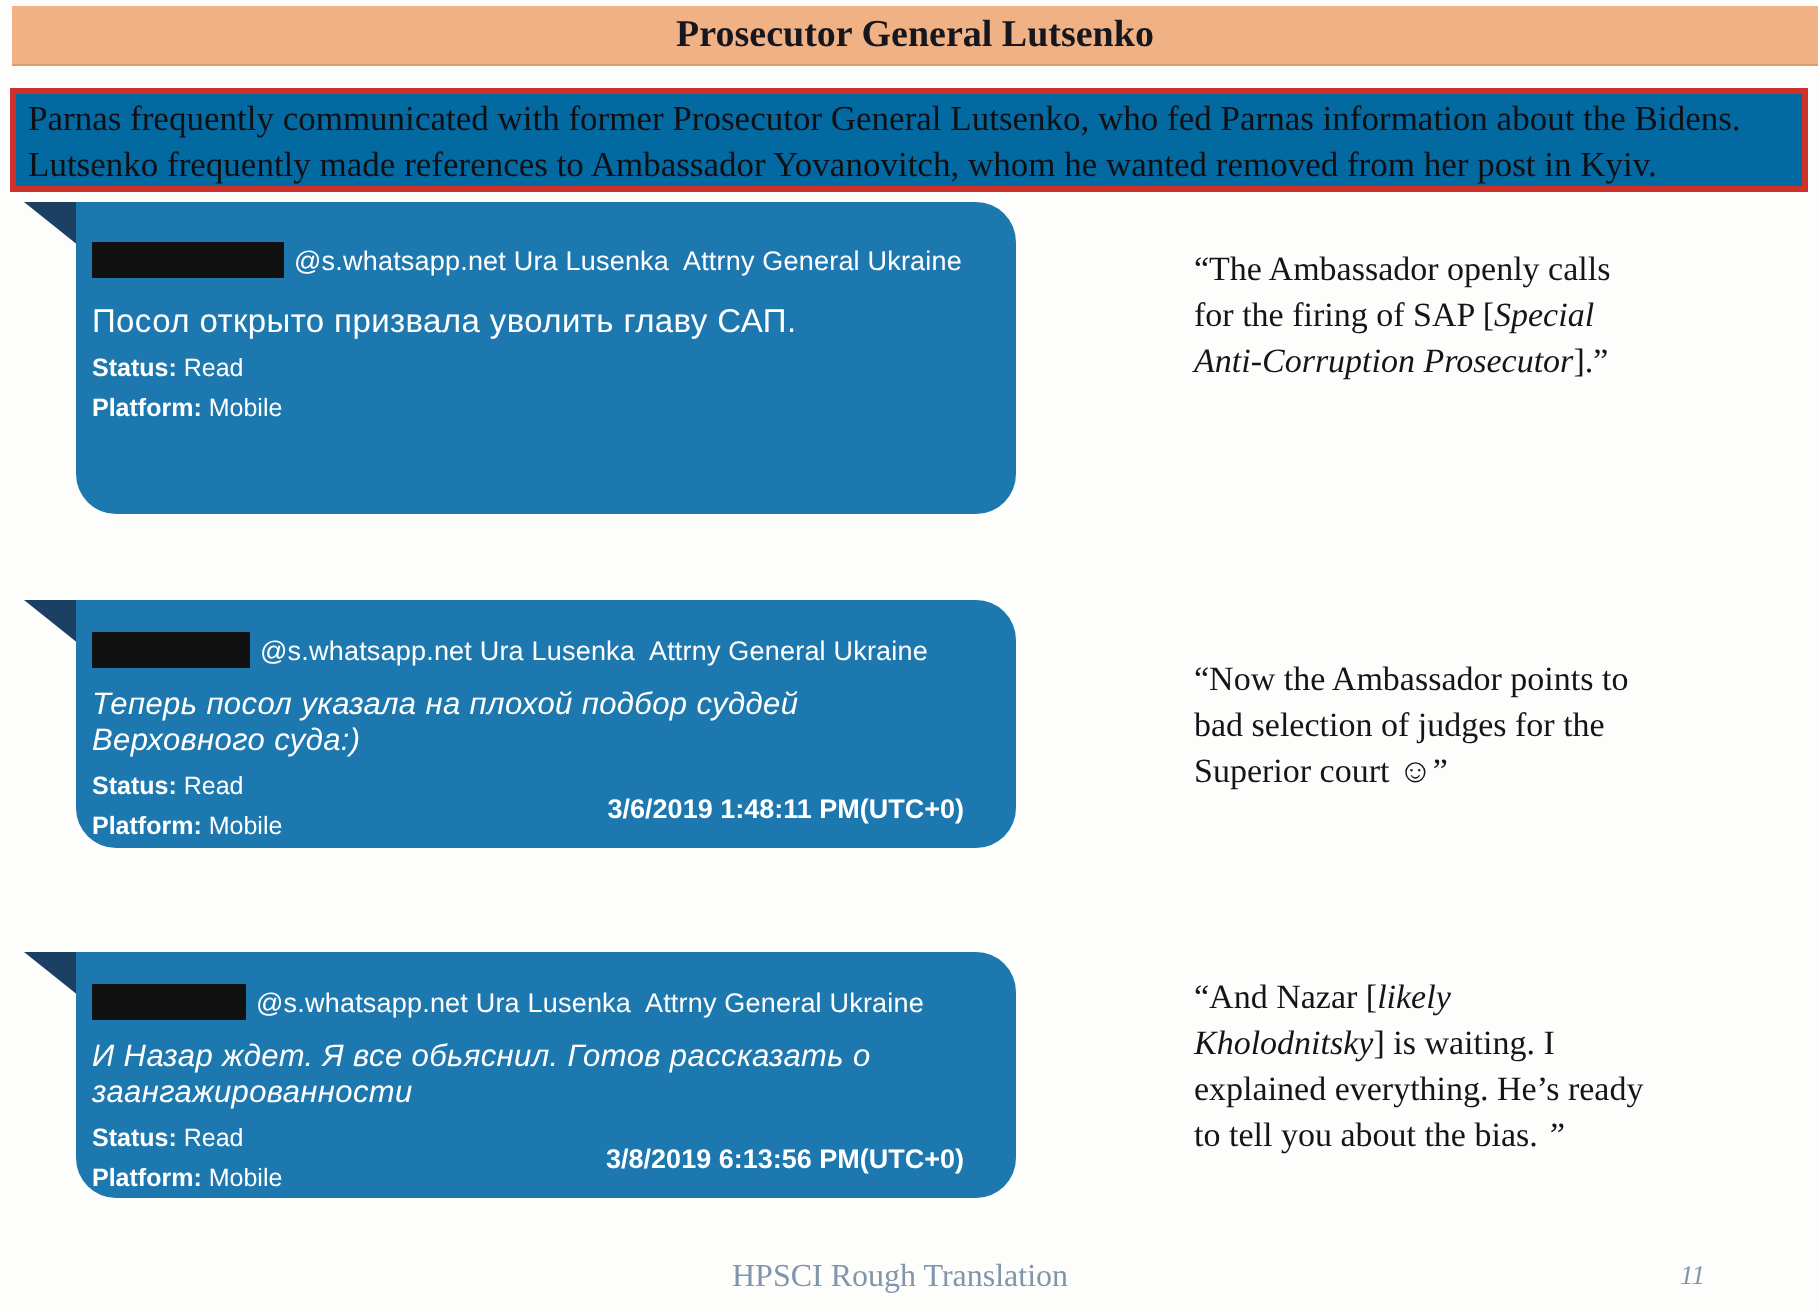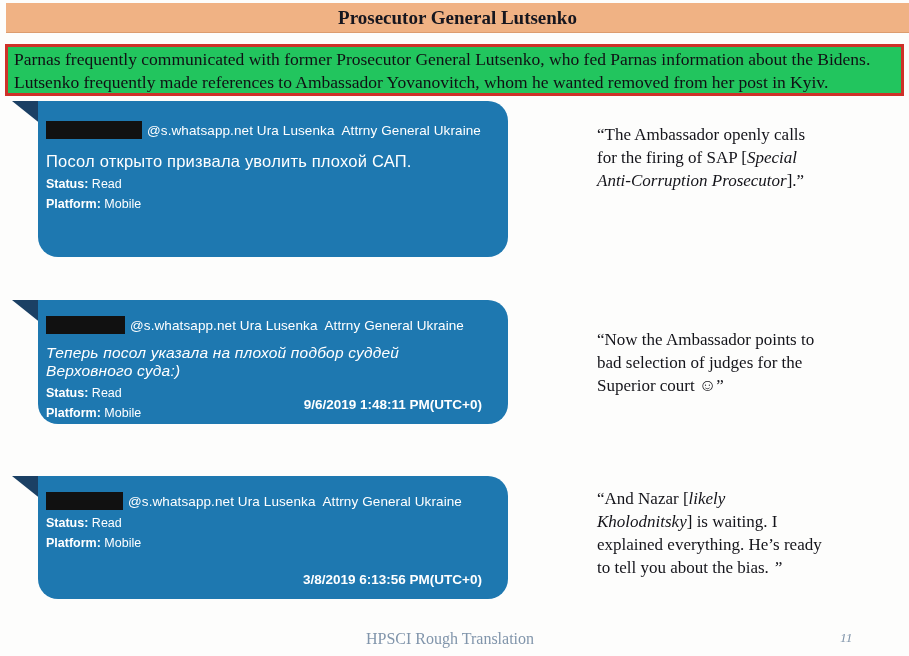--- a/index.html
+++ b/index.html
@@ -16,21 +16,21 @@
     border-bottom:1px solid #dc9c6e;
     text-align:center; line-height:29px;
     font-size:19px; font-weight:bold; color:#16161f;
     font-family:"Liberation Serif", serif;
   }
 
   
   .intro-box {
     position:absolute; left:5px; top:44px; width:899px; height:52px;
     border:3px solid var(--summary-border-red,#CE3129);
-    background:#22c55e;
+    background:#0369a1;
     padding:1px 6px 0 6px;
   }
   .intro-box p {
     font-size:17.5px; line-height:23px; color:#101014;
     white-space:pre-line;
   }
 
   
   .bubble { position:absolute; left:12px; width:496px; }
   .b1 { top:101px; height:156px; }
@@ -102,47 +102,48 @@
 Lutsenko frequently made references to Ambassador Yovanovitch, whom he wanted removed from her post in Kyiv.</p>
   </div>
 
   <div class="bubble b1">
     <div class="tail"></div>
     <div class="body">
       <div class="hdr-row">
         <span class="redaction"></span>
         <span class="hdr">@s.whatsapp.net Ura Lusenka  Attrny General Ukraine</span>
       </div>
-      <div class="msg">Посол открыто призвала уволить плохой САП.</div>
+      <div class="msg">Посол открыто призвала уволить главу САП.</div>
       <div class="meta"><b>Status:</b> <span>Read</span></div>
       <div class="meta"><b>Platform:</b> <span>Mobile</span></div>
     </div>
   </div>
 
   <div class="bubble b2">
     <div class="tail"></div>
     <div class="body">
       <div class="hdr-row">
         <span class="redaction"></span>
         <span class="hdr">@s.whatsapp.net Ura Lusenka  Attrny General Ukraine</span>
       </div>
       <div class="msg">Теперь посол указала на плохой подбор суддей Верховного суда:)</div>
       <div class="meta"><b>Status:</b> <span>Read</span></div>
       <div class="meta"><b>Platform:</b> <span>Mobile</span></div>
-      <div class="ts">9/6/2019 1:48:11 PM(UTC+0)</div>
+      <div class="ts">3/6/2019 1:48:11 PM(UTC+0)</div>
     </div>
   </div>
 
   <div class="bubble b3">
     <div class="tail"></div>
     <div class="body">
       <div class="hdr-row">
         <span class="redaction"></span>
         <span class="hdr">@s.whatsapp.net Ura Lusenka  Attrny General Ukraine</span>
       </div>
+      <div class="msg">И Назар ждет. Я все обьяснил. Готов рассказать о заангажированности</div>
       <div class="meta"><b>Status:</b> <span>Read</span></div>
       <div class="meta"><b>Platform:</b> <span>Mobile</span></div>
       <div class="ts">3/8/2019 6:13:56 PM(UTC+0)</div>
     </div>
   </div>
 
   <div class="trans t1"><span>“The Ambassador openly calls
 for the firing of SAP [</span><i>Special
 Anti-Corruption Prosecutor</i><span>].”</span></div>
   <div class="trans t3"><span>“And Nazar [</span><i>likely

